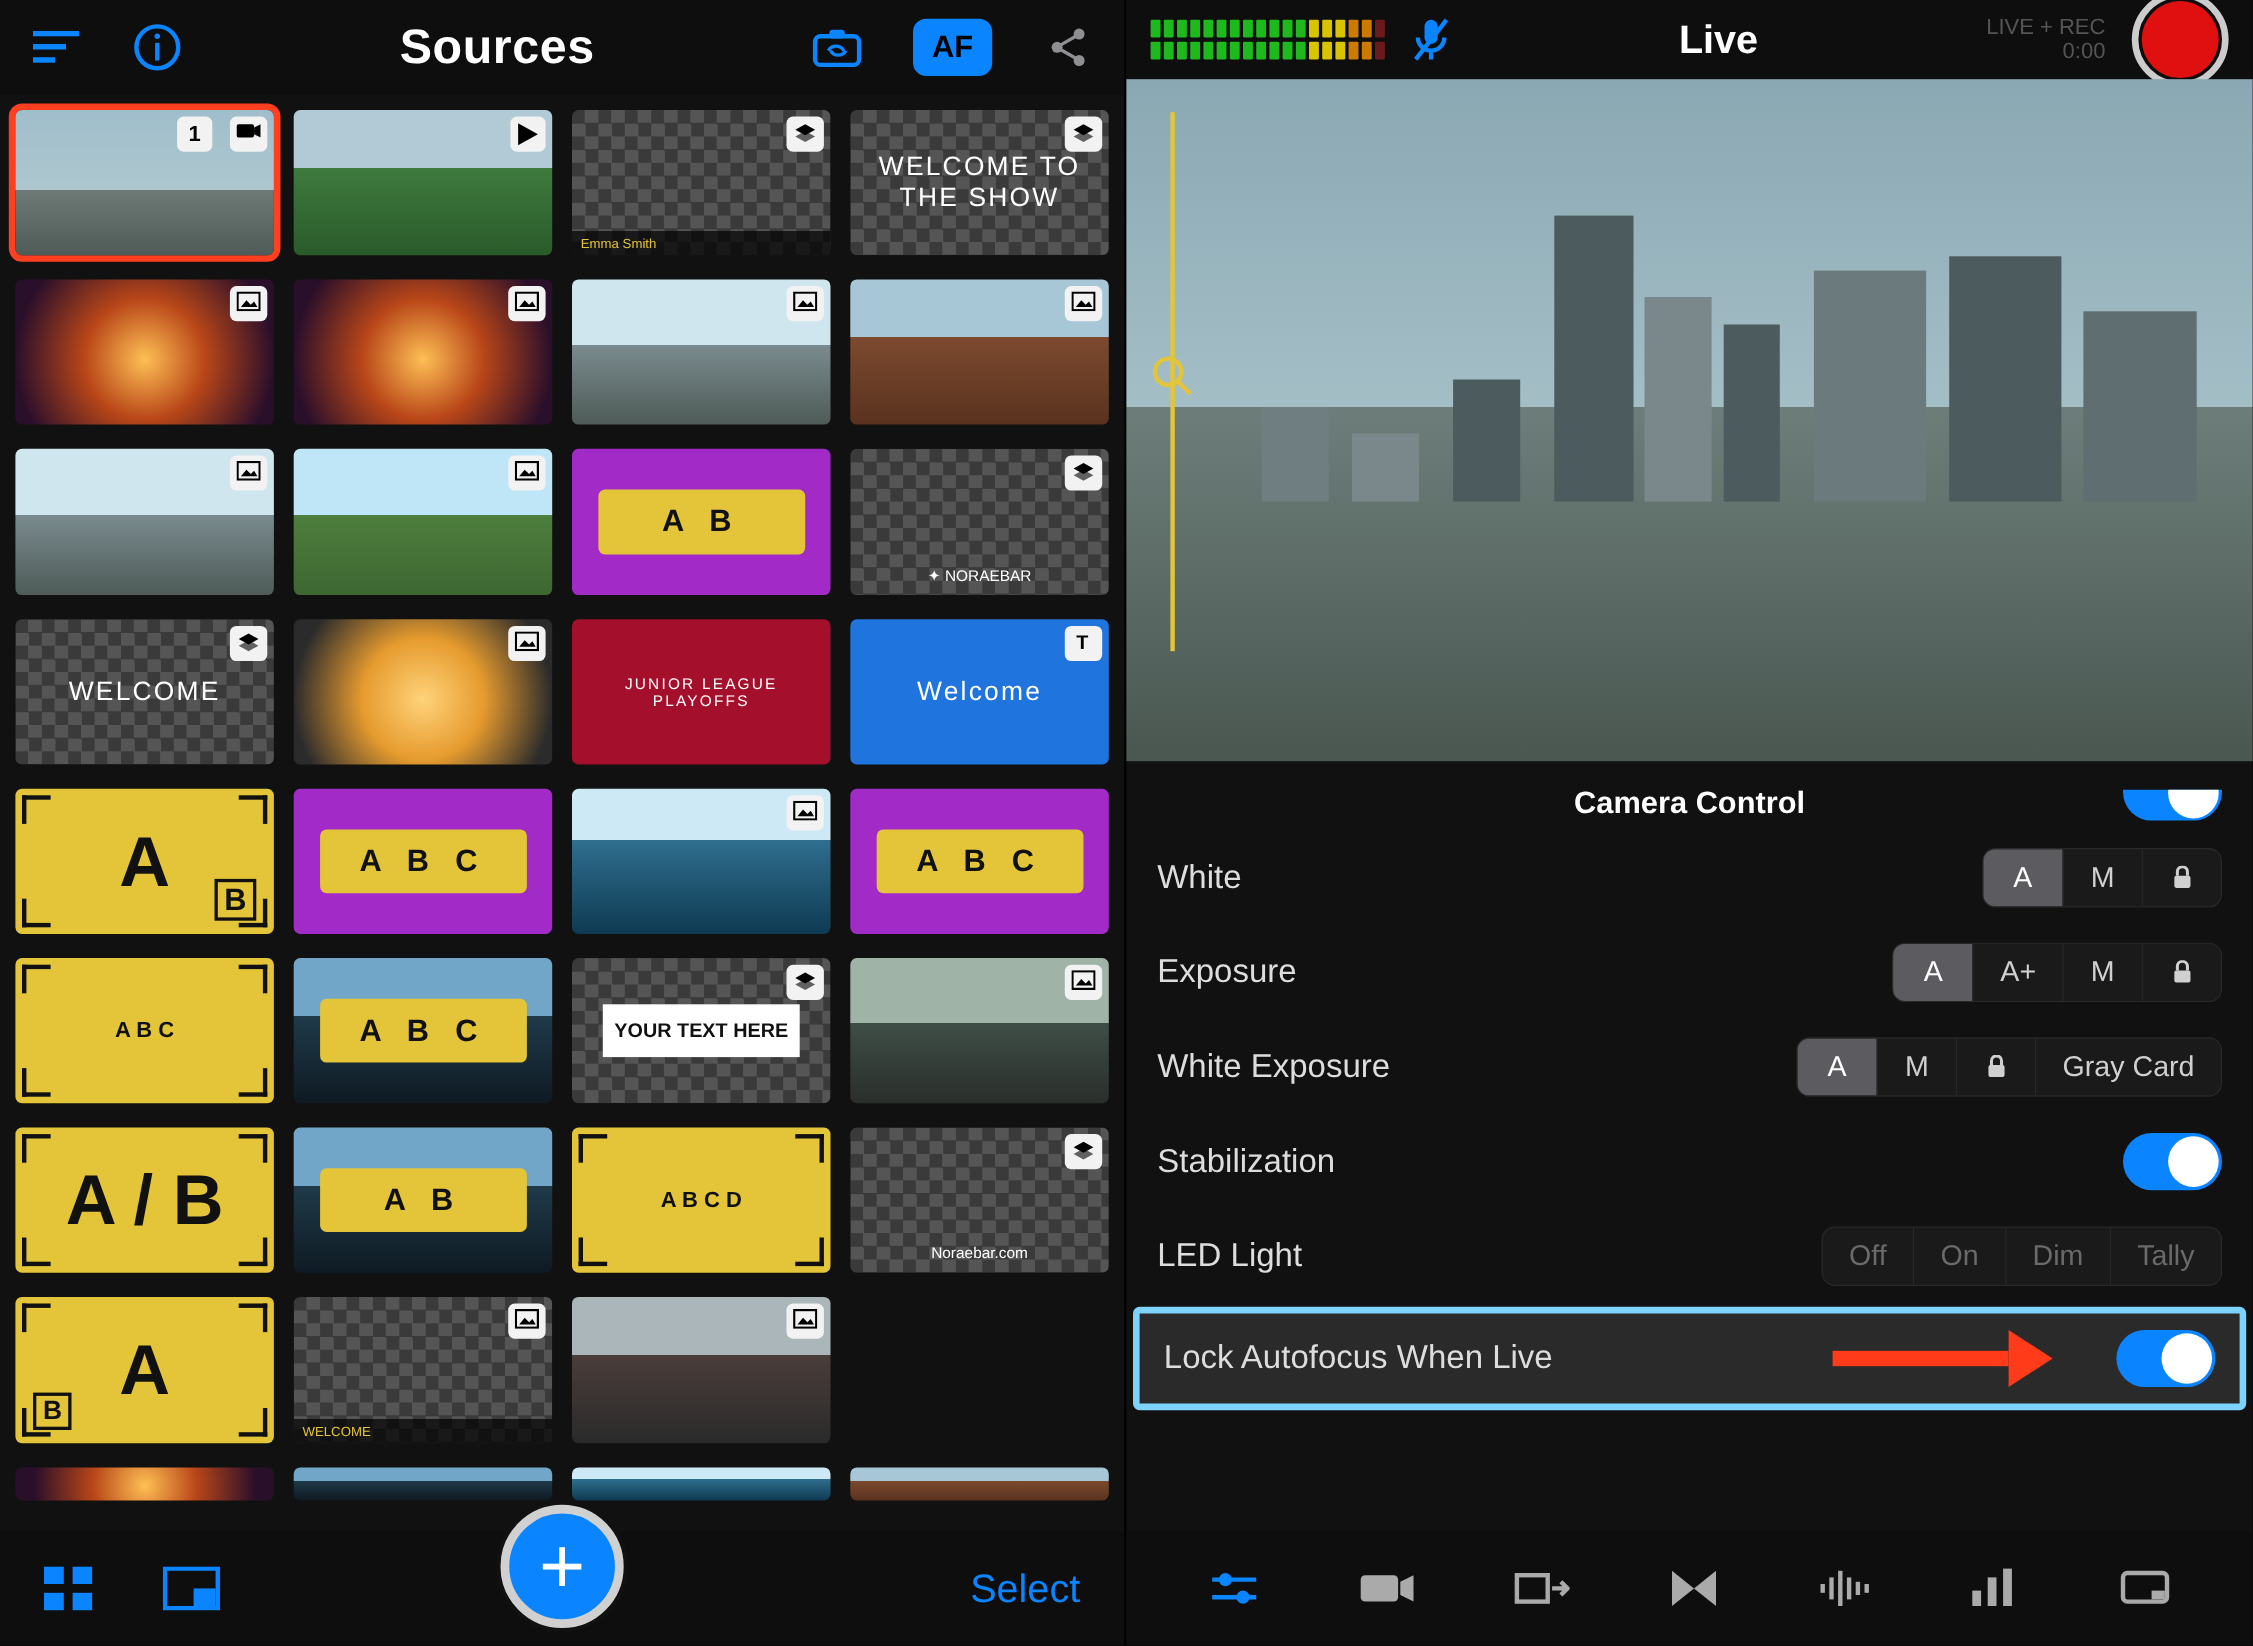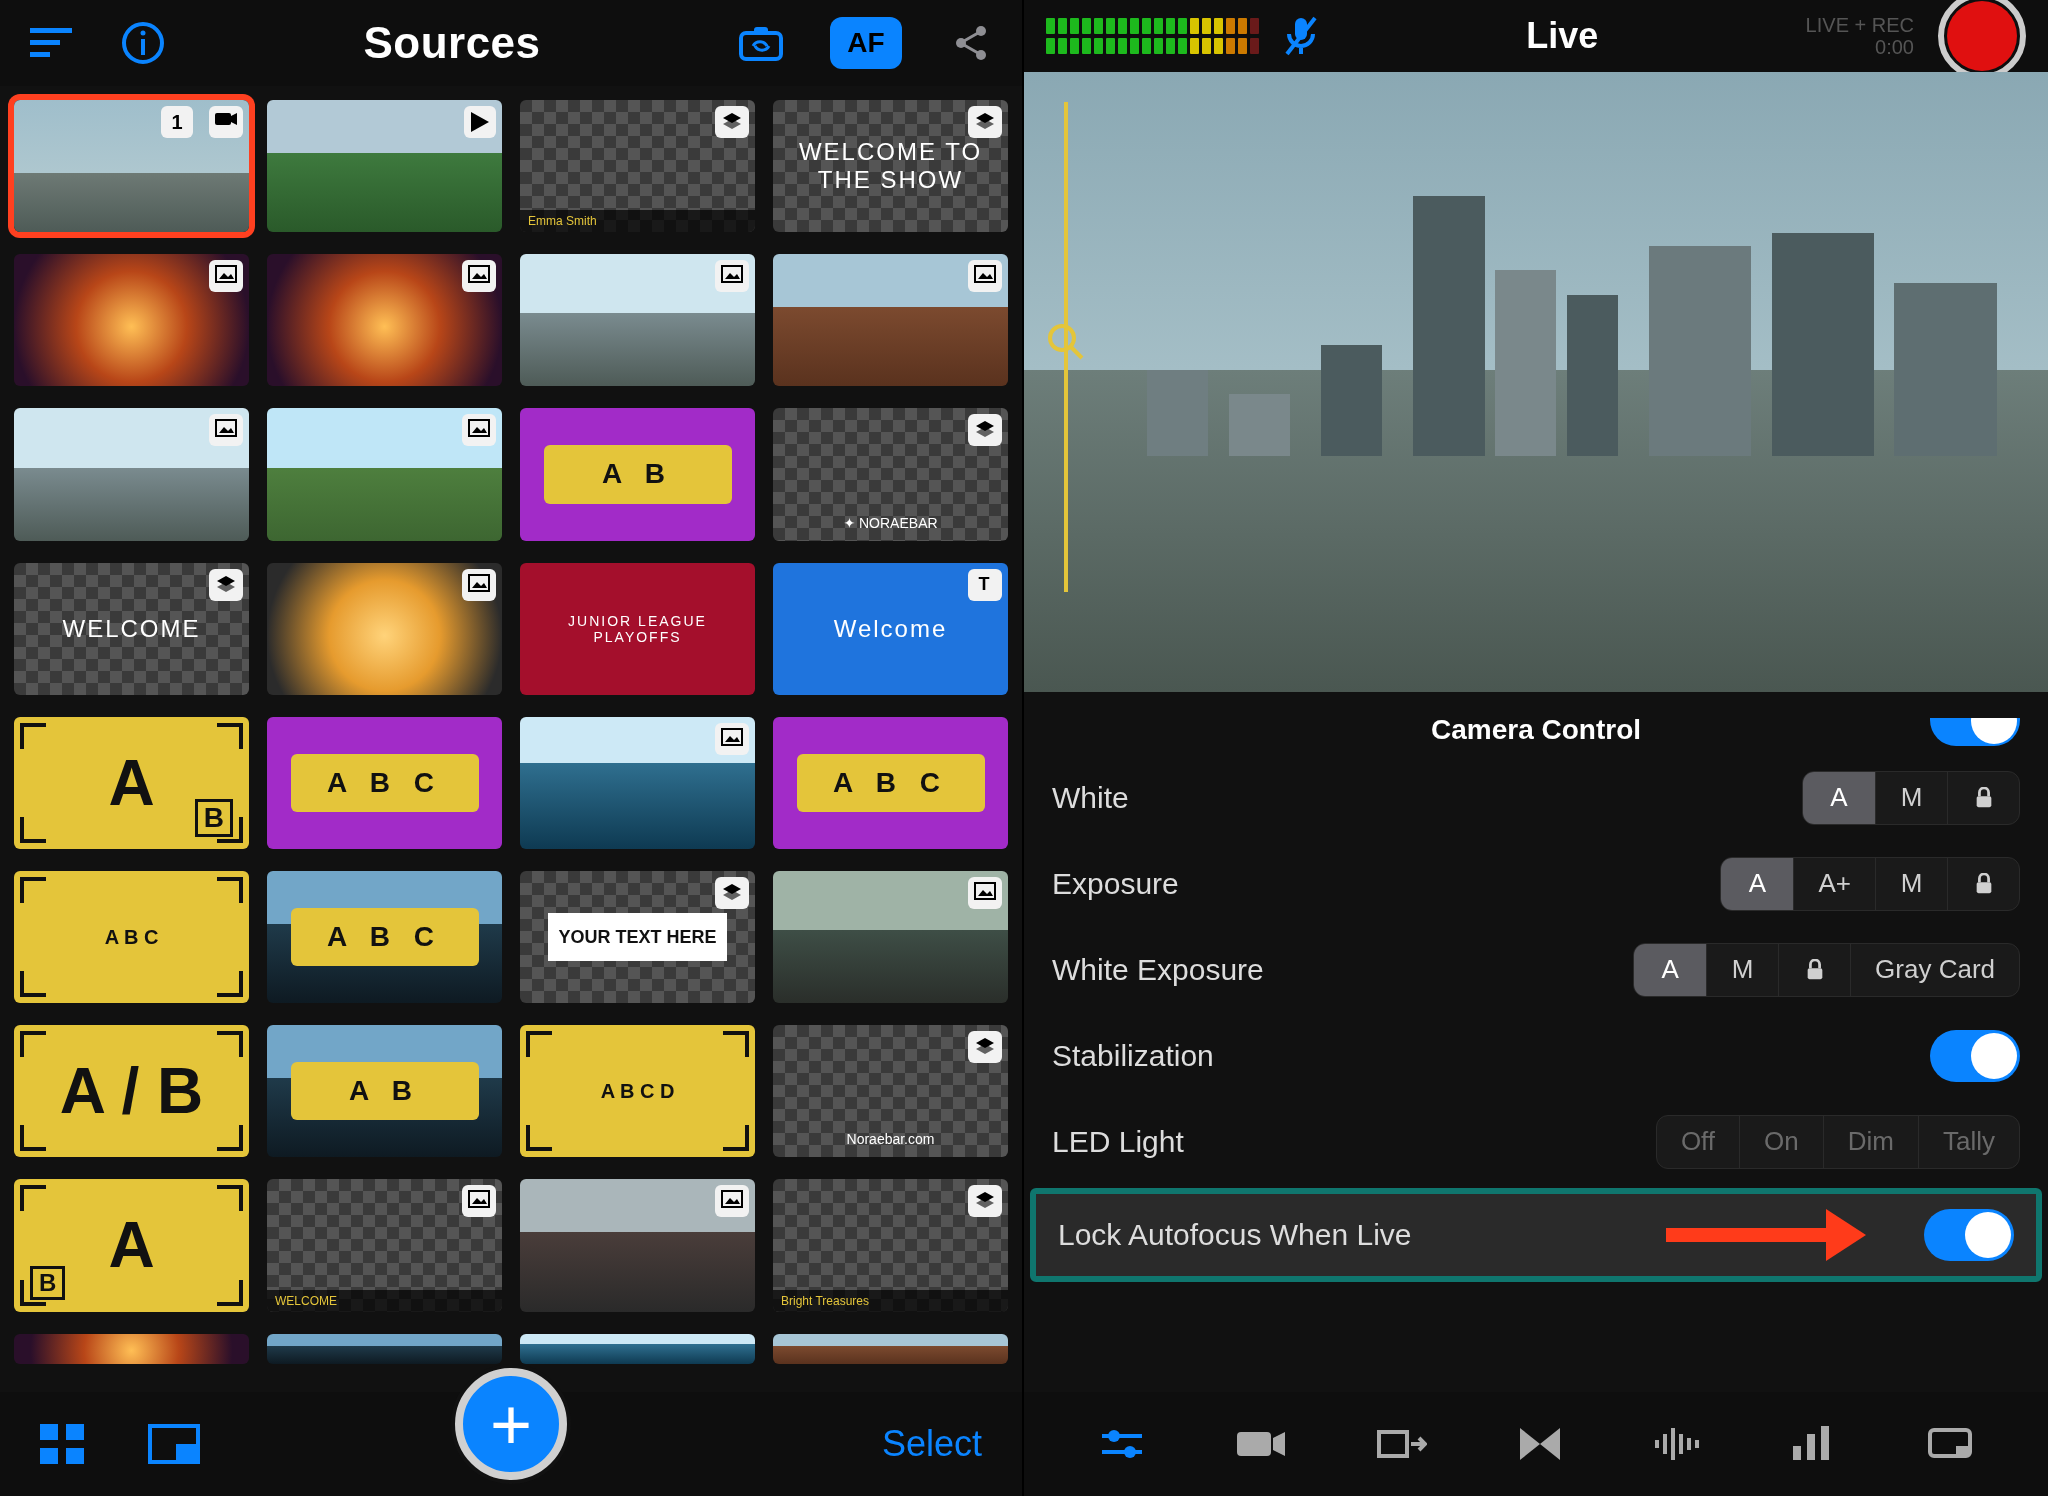--- a/index.html
+++ b/index.html
@@ -101,21 +101,21 @@
   .seg-btn:first-child{border-left:none;}
   .seg-btn.sel { background:#5b5b60; color:#fff; }
   .seg-btn.dim { color:#6a6a6a; }
   .lock-ico { width:22px; height:22px; }
 
   .toggle { width:90px; height:52px; border-radius:26px; background:#0a84ff; position:relative; }
   .toggle .knob { position:absolute; top:3px; right:3px; width:46px; height:46px; border-radius:23px; background:#fff; }
   .toggle.partial-top { position:absolute; right:28px; top:718px; height:28px; border-radius:0 0 26px 26px; overflow:hidden;}
   .toggle.partial-top .knob { top:-20px; }
 
-  .highlight-row { border:6px solid #0f766e; border-radius:6px; background:#2a2a2a; padding:15px 22px; margin:4px -22px 0; position:relative; }
+  .highlight-row { border:6px solid #7dd3fc; border-radius:6px; background:#2a2a2a; padding:15px 22px; margin:4px -22px 0; position:relative; }
   .arrow-annot { position:absolute; left:63%; top:50%; transform:translateY(-50%); display:flex; align-items:center; }
   .arrow-line { width:160px; height:14px; background:#ff3b1a; }
   .arrow-head { width:0;height:0;border-left:40px solid #ff3b1a;border-top:26px solid transparent;border-bottom:26px solid transparent; }
 
   .right-footer { position:absolute; bottom:0; left:0; right:0; height:104px; display:flex; align-items:center; justify-content:space-around; padding:0 30px; background:#0e0e0e; }
   .rf-ico { color:#aaa; }
   .rf-ico.active { color:#0a84ff; }
 
 </style>
 </head>
@@ -405,31 +405,20 @@
                 </svg>
               </span>
             </div>
           </div>
           <div class="src-cell photo-people">
             <div class="badge">
               <span class="ico">
                 <svg width="22" height="18">
                   <rect x="1" y="1" width="20" height="16" stroke="#000" stroke-width="2" fill="none"></rect>
                   <polygon points="4,14 9,8 13,12 16,9 19,14" fill="#000"></polygon>
-                </svg>
-              </span>
-            </div>
-          </div>
-          <div class="src-cell checker">
-            <div style="position: absolute; left: 0px; right: 0px; bottom: 0px; background: rgba(0, 0, 0, 0.7); color: rgb(228, 197, 58); font-size: 12px; padding: 4px 8px;">Bright Treasures</div>
-            <div class="badge">
-              <span class="ico">
-                <svg width="22" height="20">
-                  <polygon points="11,2 20,7 11,12 2,7" fill="#000"></polygon>
-                  <polygon points="11,8 20,13 11,18 2,13" fill="#000" opacity="0.6"></polygon>
                 </svg>
               </span>
             </div>
           </div>
         </div>
       <div class="src-grid partial-row" style="margin-top:22px;">
         <div class="src-cell photo-stage" style="height:30px;aspect-ratio:auto;"></div>
         <div class="src-cell photo-city3" style="height:30px;aspect-ratio:auto;"></div>
         <div class="src-cell photo-lake" style="height:30px;aspect-ratio:auto;"></div>
         <div class="src-cell photo-brick" style="height:30px;aspect-ratio:auto;"></div>

